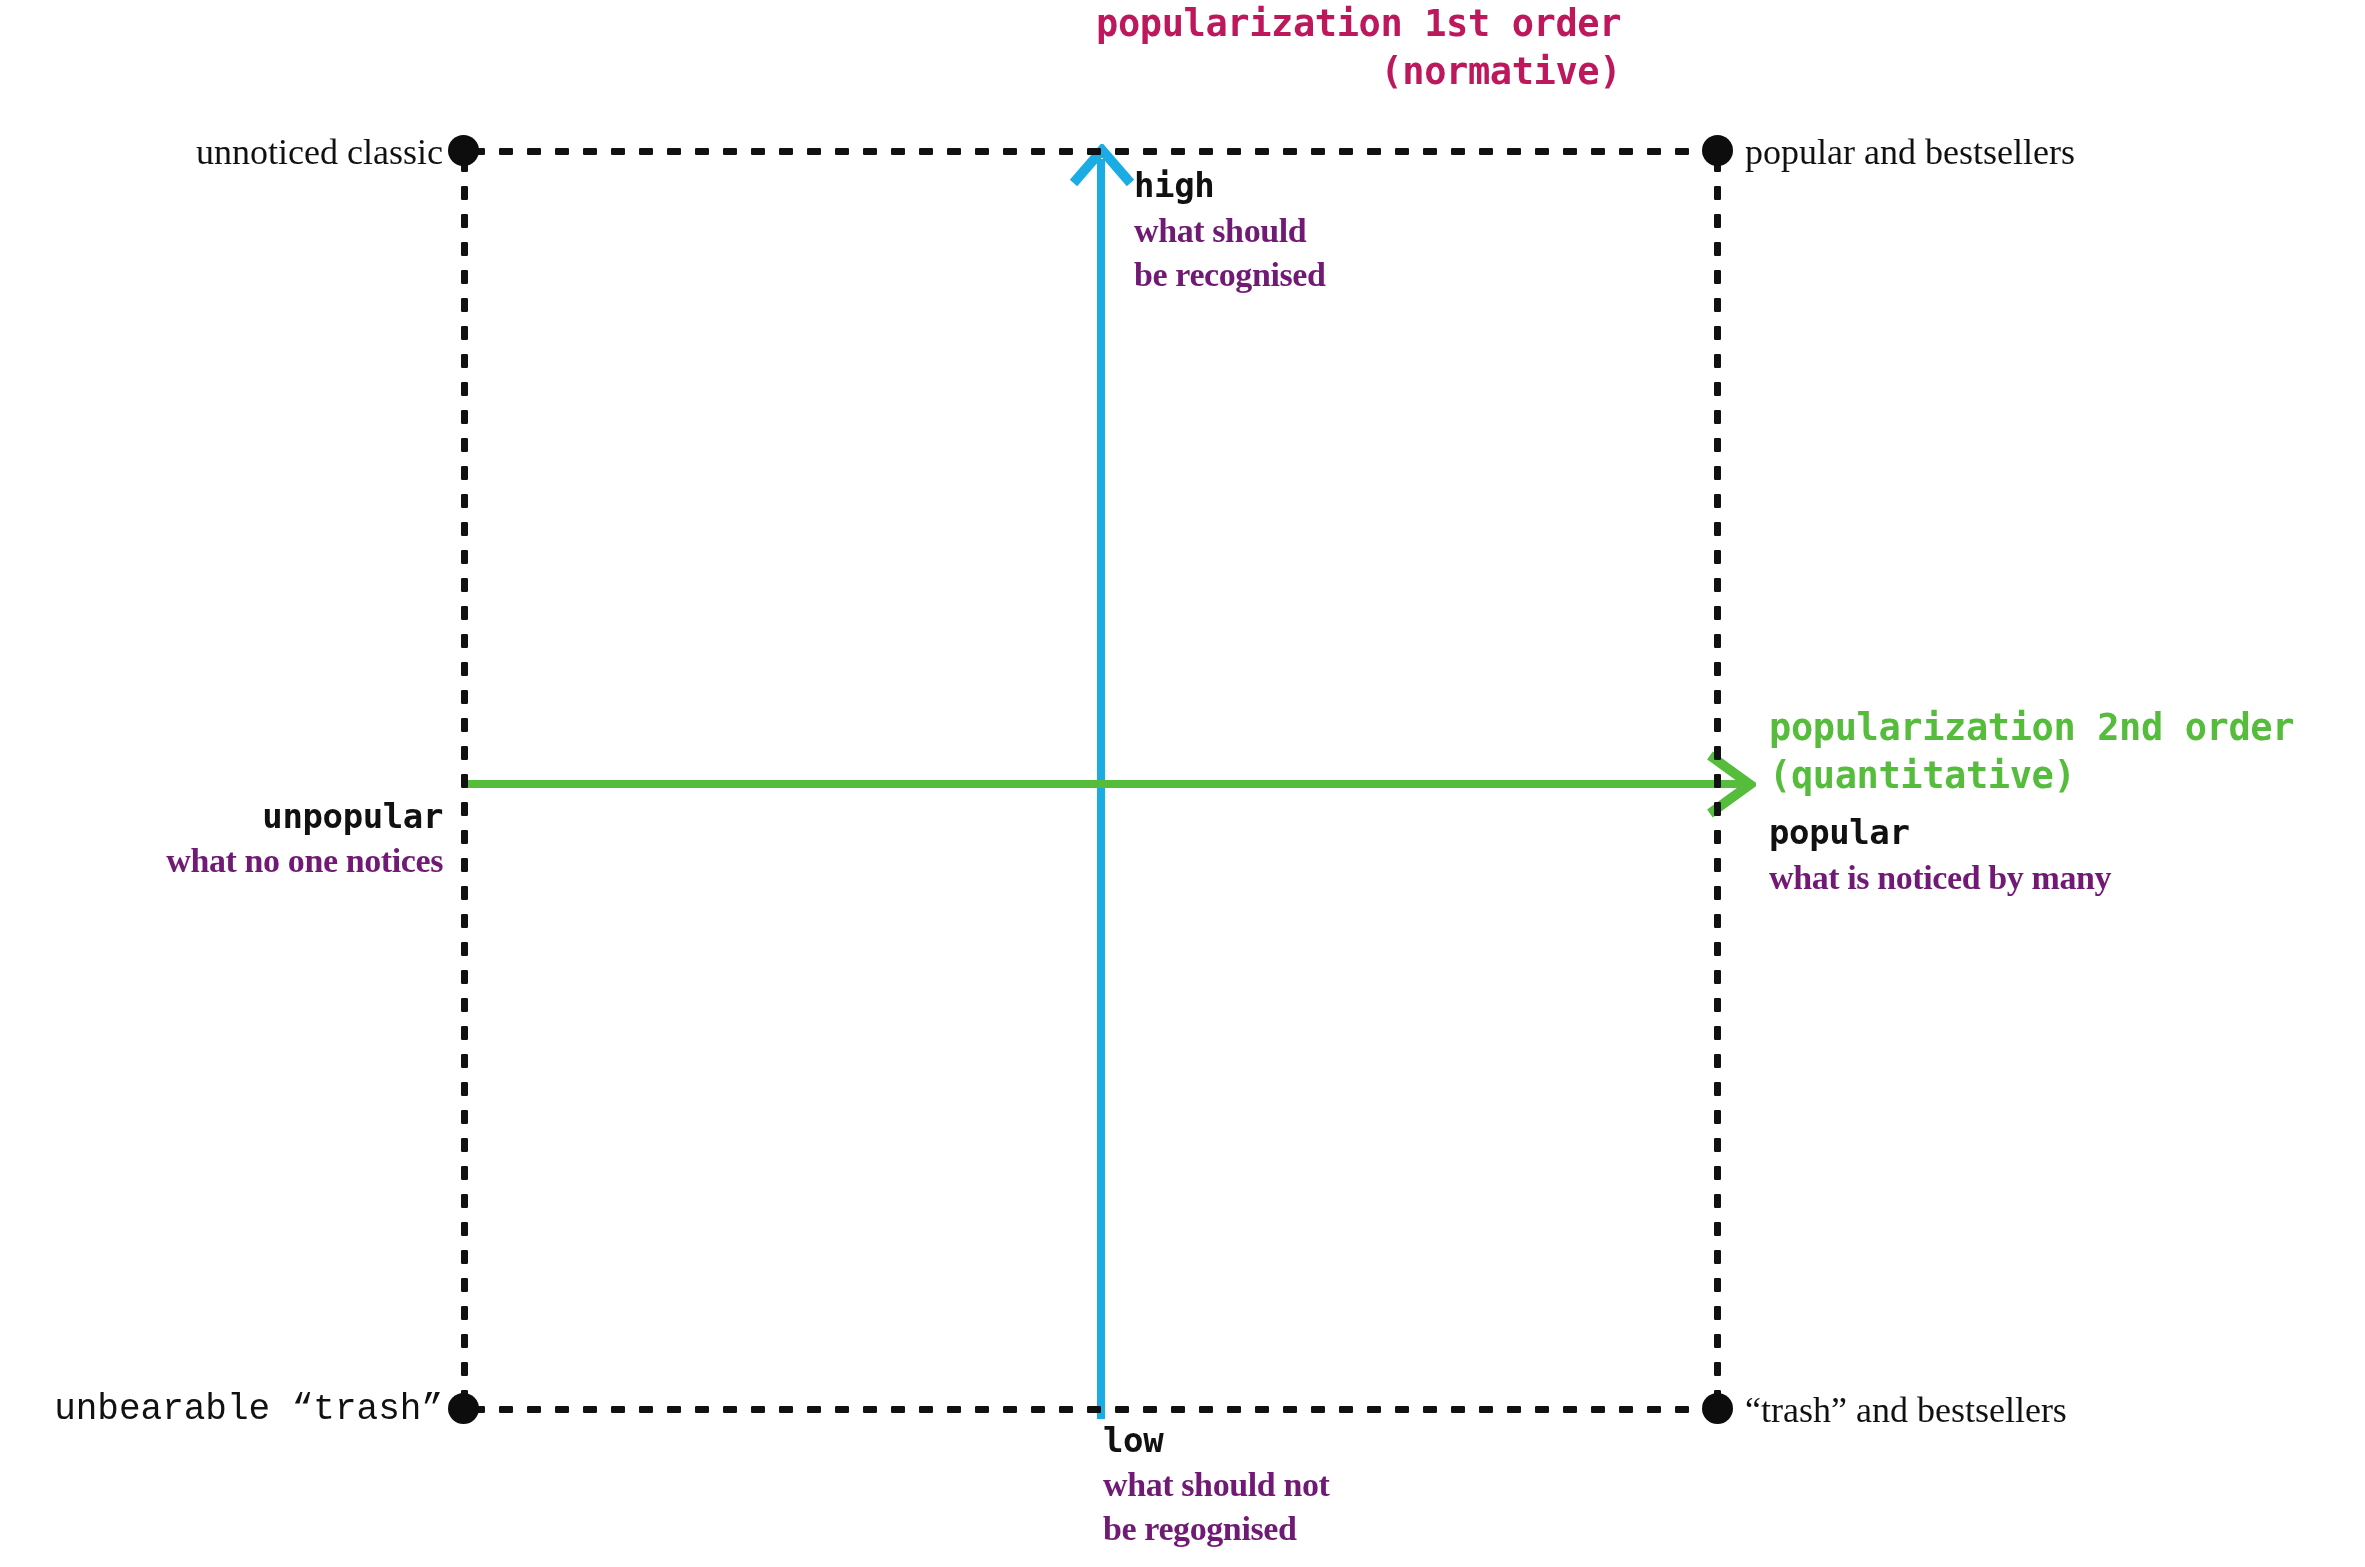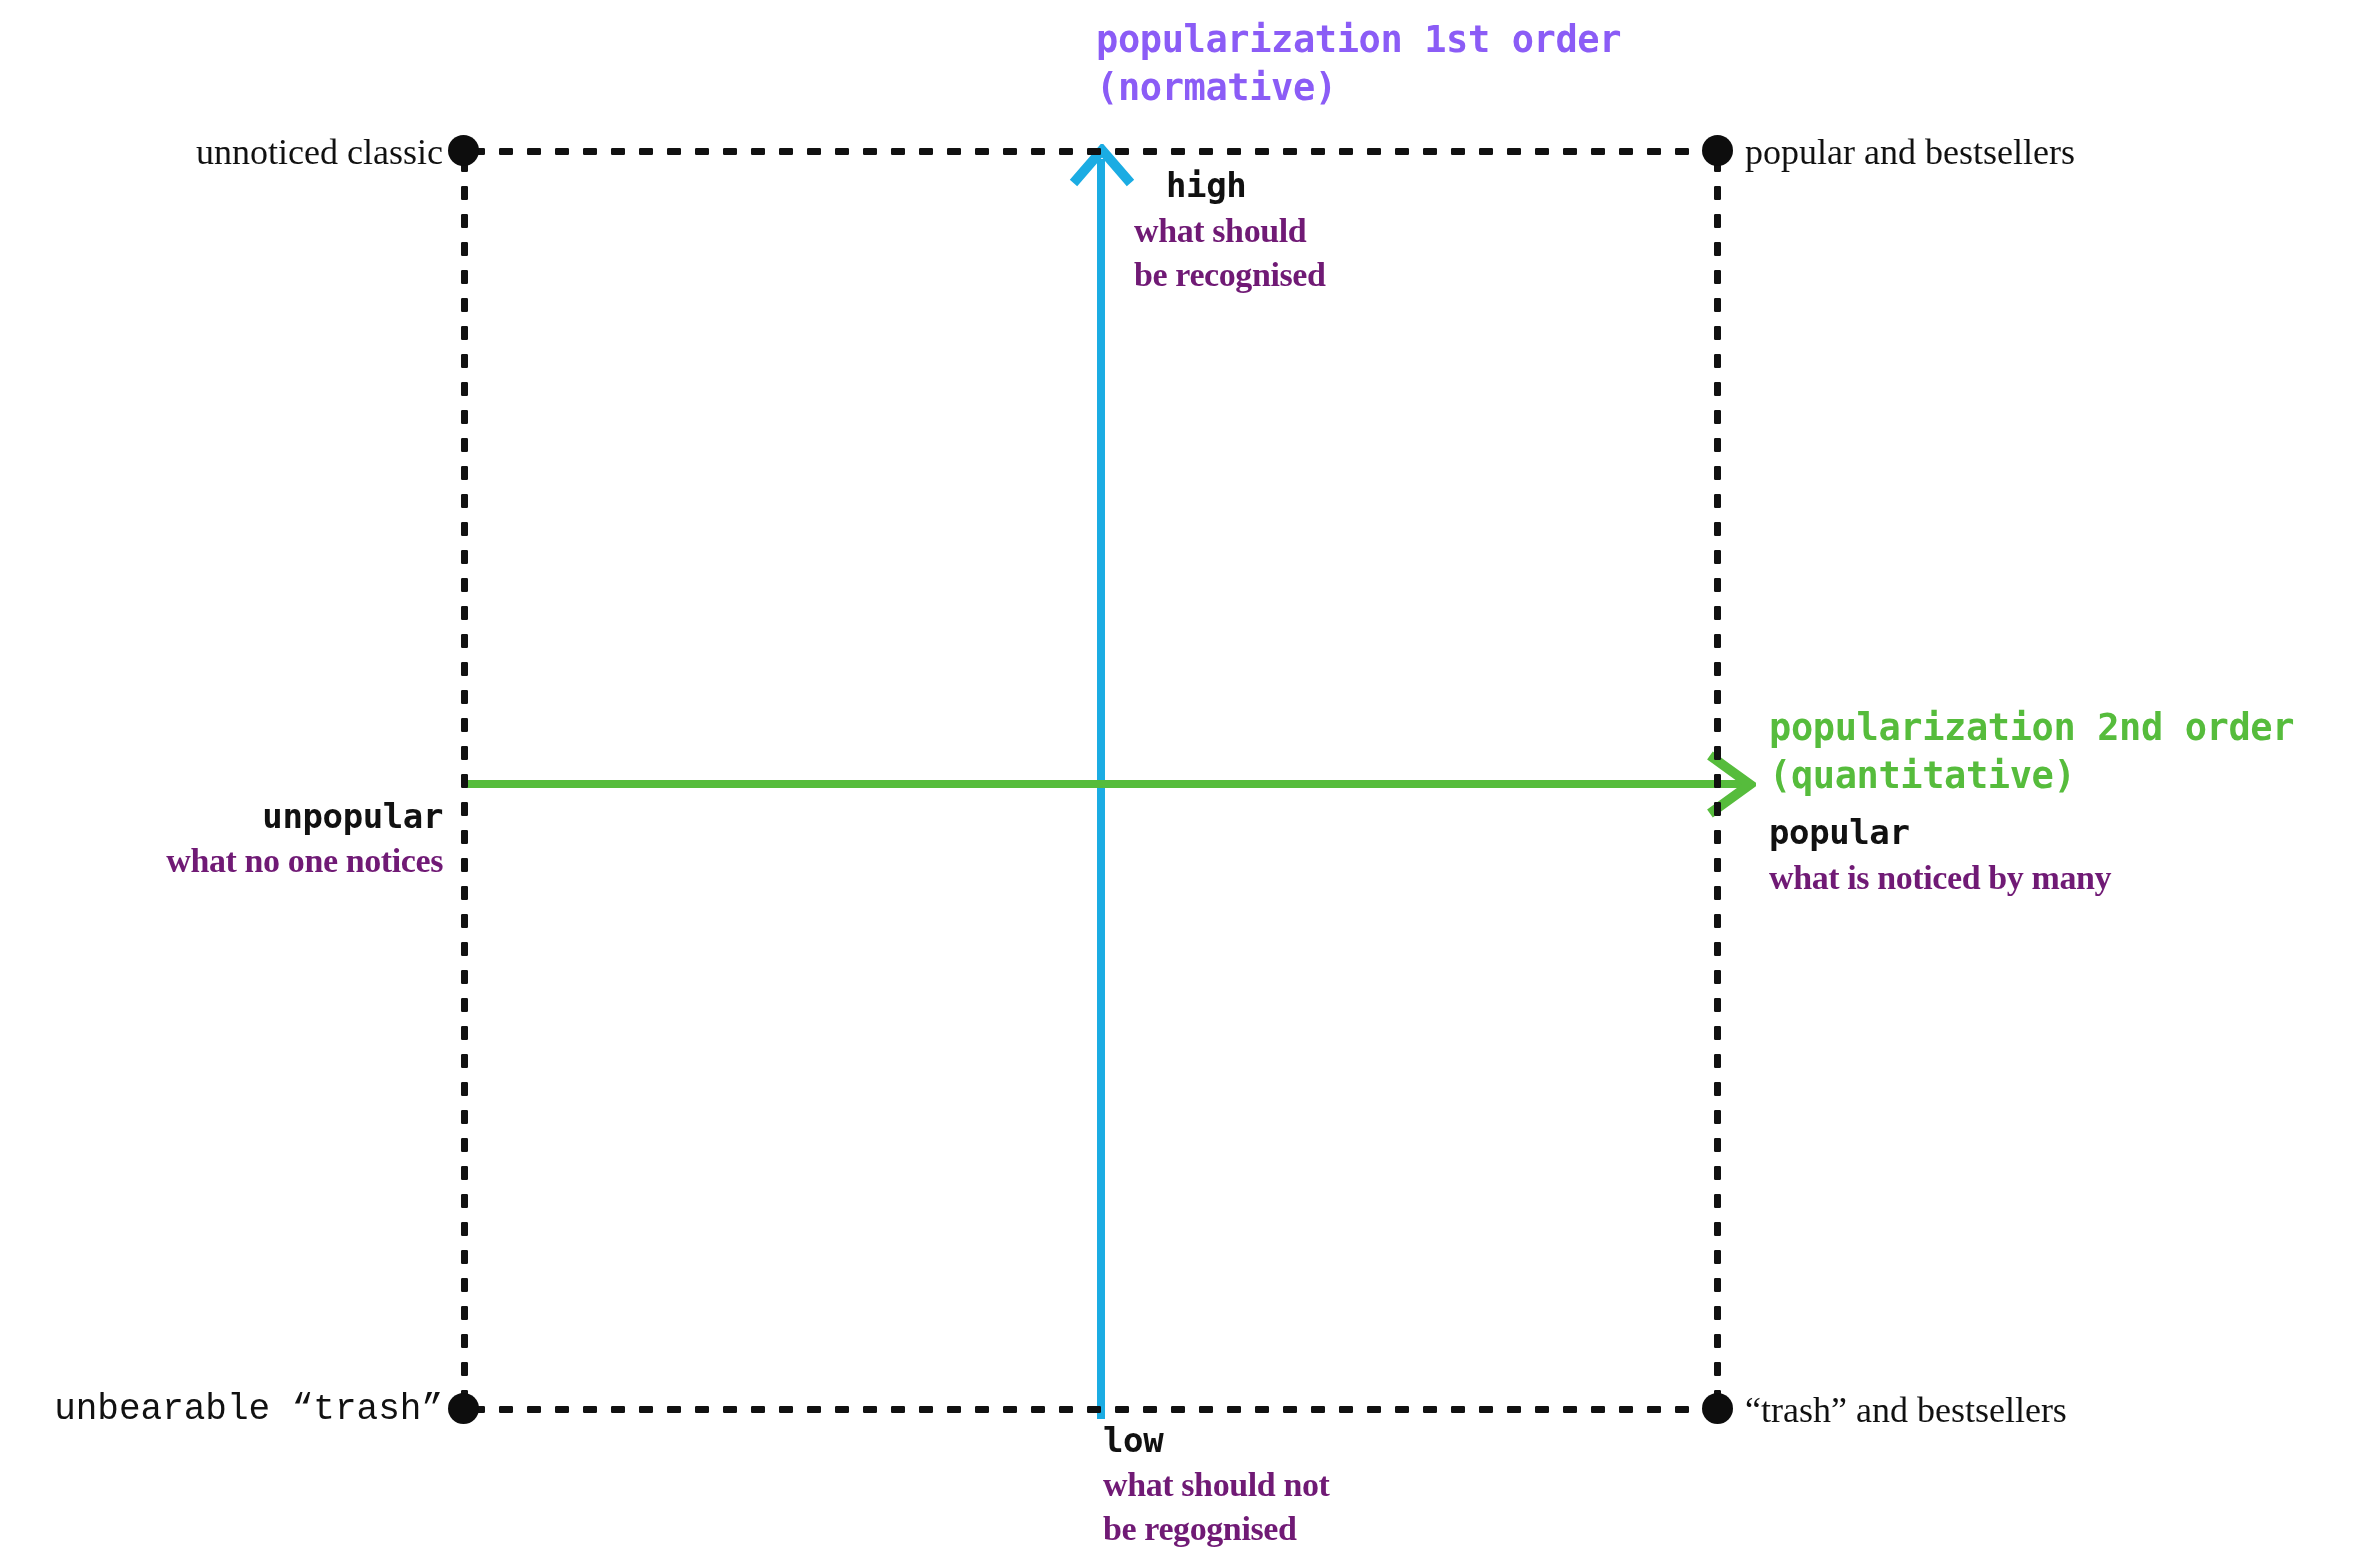--- a/index.html
+++ b/index.html
@@ -24,23 +24,24 @@
   .axis-title {
     position: absolute;
     font-family: "DejaVu Sans Mono", "Liberation Mono", monospace;
     font-weight: bold;
     white-space: pre;
     line-height: 1.30;
     letter-spacing: -0.4px;
   }
   #vertical-axis-title {
     left: 1096px;
-    top: 16px;
+    top: 0;
     font-size: 37px;
-    color: #8b5cf6;
+    color: #be185d;
+    text-align: right;
   }
   #horizontal-axis-title {
     left: 1769px;
     top: 704px;
     font-size: 37px;
     color: #56BC3C;
   }
 
   
   #vertical-axis-line {
@@ -140,21 +141,21 @@
     position: absolute;
     font-family: Liberation Serif, serif;
     font-size: 34px;
     font-weight: bold;
     color: #701a75;
     white-space: pre;
     line-height: 1.28;
     letter-spacing: -0.4px;
   }
 
-  #pole-high-main { left: 1166px; top: 165px; }
+  #pole-high-main { left: 1134px; top: 165px; }
   #pole-high-sub  { left: 1134px; top: 209px; }
 
   #pole-low-main  { left: 1103px; top: 1420px; }
   #pole-low-sub   { left: 1103px; top: 1463px; }
 
   #pole-unpopular-main { right: 1923px; top: 796px; text-align: right; }
   #pole-unpopular-sub  { right: 1923px; top: 839px; text-align: right; }
 
   #pole-popular-main { left: 1769px; top: 812px; }
   #pole-popular-sub  { left: 1769px; top: 856px; }

